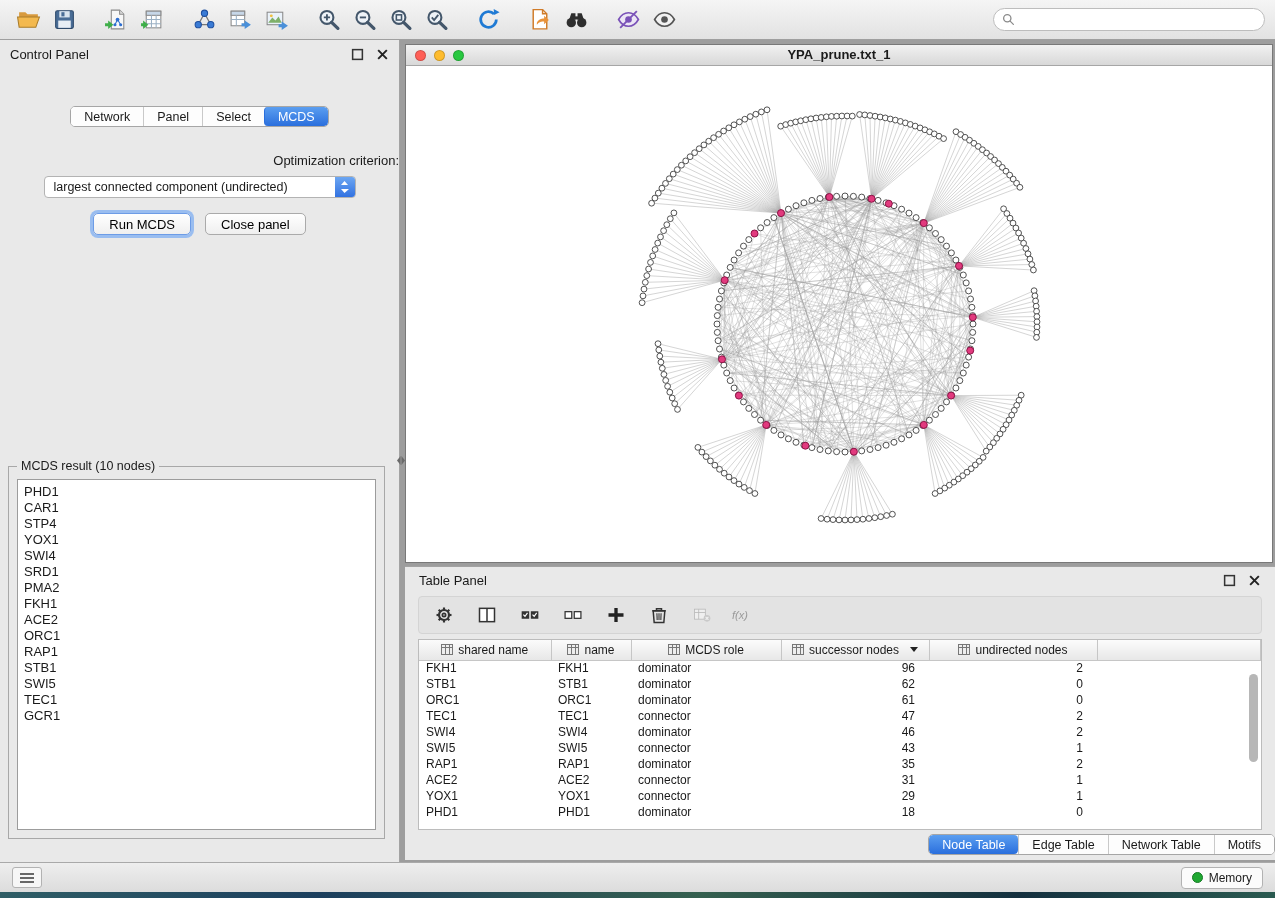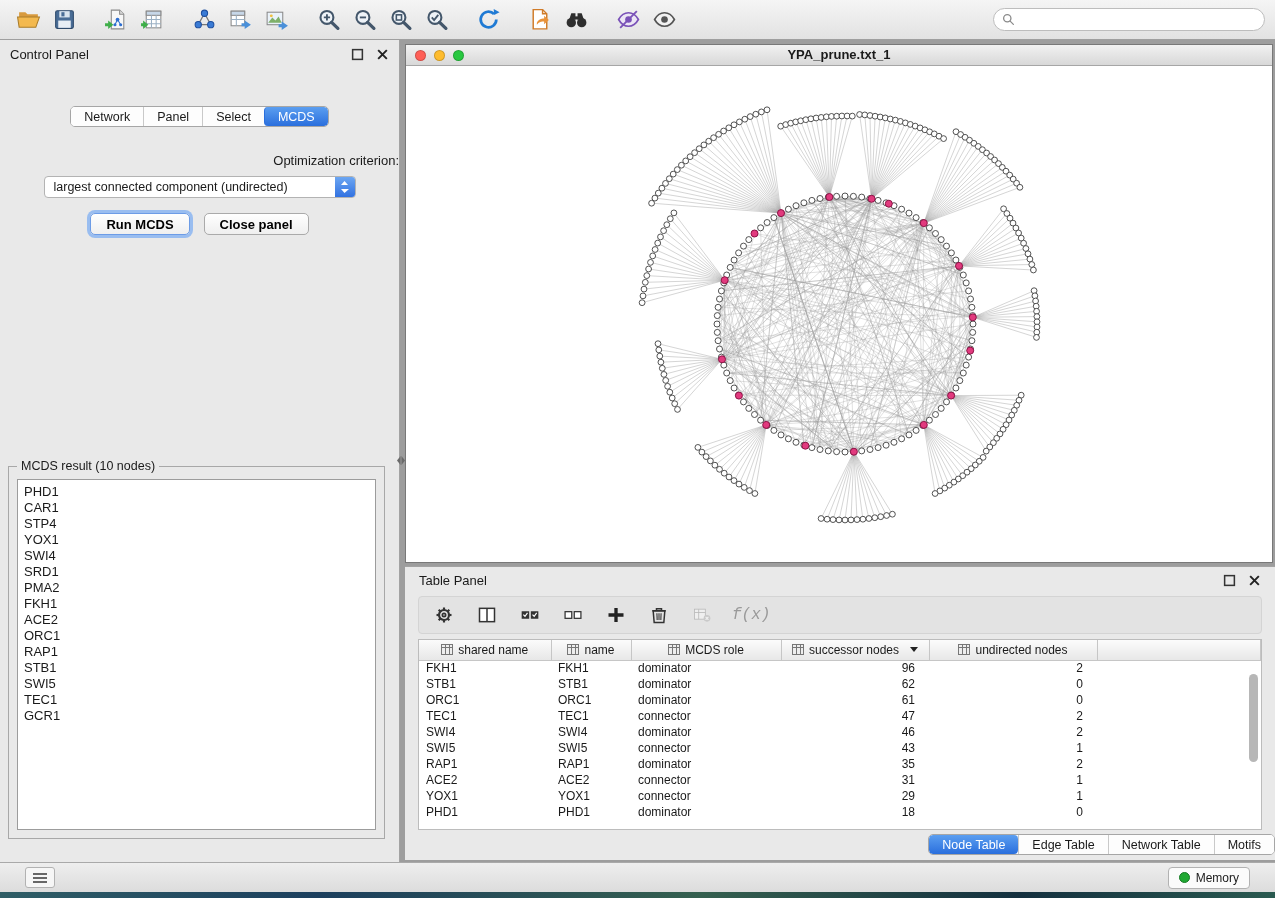--- a/index.html
+++ b/index.html
@@ -27,21 +27,21 @@
   .seg { display:inline-flex; border:1px solid #a6a6a6; border-radius:5px; background:#fdfdfd; height:21px; overflow:hidden;margin-top:36px; }
   .segitem { padding:0 13px; font-size:12.5px; line-height:20px; border-left:1px solid #c9c9c9; background:#fdfdfd; cursor:default; }
   .segitem:first-child { border-left:none; }
   .segitem.active { background:linear-gradient(#5b9ef0,#2a6fdd); color:#fff; border-left-color:#2a6fdd; border-radius:4px; }
   .opt-label { text-align:right; margin-top:26px; font-size:13px; }
   .dd-row { display:flex; justify-content:center; margin-top:8px; }
   .dropdown { width:312px; height:22px; background:#fff; border:1px solid #b3b3b3; border-radius:4px; display:flex; align-items:center; overflow:hidden; }
   .dropdown .val { flex:1; padding:0 9px; font-size:12.5px; white-space:nowrap; }
   .stepper { width:20px; height:22px; background:linear-gradient(#6fa9f3,#2f6fe0); display:flex; align-items:center; justify-content:center; border-radius:0 3px 3px 0; }
   .btn-row { display:flex; justify-content:center; gap:14px; margin-top:15px; }
-  .mac-btn { height:22px; padding:0 15px; background:linear-gradient(#ffffff,#efefef); border:1px solid #aaaaaa; border-radius:5px; font-size:13px; font-family:"Liberation Sans",sans-serif; cursor:default;font-weight:bold; }
+  .mac-btn { height:22px; padding:0 15px; background:linear-gradient(#ffffff,#efefef); border:1px solid #aaaaaa; border-radius:5px; font-size:13px; font-family:"Liberation Sans",sans-serif; cursor:default; }
   .mac-btn.focused { box-shadow:0 0 0 3px rgba(100,160,245,.6); border-color:#6d9ce6; }
   .result-fieldset { position:absolute; left:8px; right:14px; top:426px; bottom:23px; border:1px solid #a8a8a8; }
   .result-legend { position:absolute; top:-8px; left:8px; background:#e9e9e9; padding:0 4px; font-size:12.5px; }
   .result-list { position:absolute; left:8px; right:8px; top:12px; bottom:8px; background:#fff; border:1px solid #9c9c9c; padding:4px 6px; font-size:13px; line-height:16px; overflow:hidden; }
 
   
   .network-window { position:absolute; left:405px; top:44px; width:868px; height:519px; border:1px solid #787878; background:#fff; }
   .net-titlebar { height:21px; background:linear-gradient(#f1f1f1,#d8d8d8); border-bottom:1px solid #a6a6a6; position:relative; }
   .traffic { position:absolute; left:9px; top:5px; display:flex; gap:8px; }
   .light { width:11px; height:11px; border-radius:50%; border:1px solid rgba(0,0,0,.18); }
@@ -51,35 +51,35 @@
   
   .split-handle { position:absolute; left:397px; top:448px; width:8px; height:24px; display:flex; flex-direction:column; align-items:center; justify-content:center; gap:3px; }
 
   
   .table-panel { position:absolute; left:405px; top:566px; width:870px; height:294px; background:#e9e9e9; border-top:1px solid #a3a3a3; }
   .tp-header { height:26px; display:flex; align-items:center; padding:0 14px; font-size:13px; }
   .tp-toolbar { position:absolute; left:13px; right:13px; top:29px; height:38px; background:#e3e3e3; border:1px solid #d4d4d4; border-radius:4px;
                 display:flex; align-items:center; gap:17px; padding:0 12px; }
   .tpt-btn { width:26px; height:26px; border:none; background:transparent; display:flex; align-items:center; justify-content:center; cursor:default; }
   .tpt-btn svg { width:20px; height:20px; }
-  .fx { font-family:Liberation Mono, monospace; font-style:italic; font-size:16px; color:#9a9a9a; }
+  .fx { font-family:Liberation Sans, sans-serif; font-style:italic; font-size:11px; color:#9a9a9a; }
   .tp-table-wrap { position:absolute; left:13px; right:13px; top:72px; bottom:30px; background:#fff; border:1px solid #bcbcbc; overflow:hidden; }
   table { border-collapse:collapse; width:100%; table-layout:fixed; }
   thead th { height:20px; background:linear-gradient(#fbfbfb,#e7e7e7); border-right:1px solid #c6c6c6; border-bottom:1px solid #c6c6c6;
              font-weight:normal; font-size:12px; padding:0 5px; }
   thead th .th-inner { display:flex; align-items:center; gap:5px; justify-content:center; }
   tbody td { height:16px; font-size:12px; padding:0 7px; white-space:nowrap; overflow:hidden; }
   td.num { text-align:right; padding-right:14px; }
   .caret { width:0; height:0; border-left:4px solid transparent; border-right:4px solid transparent; border-top:5px solid #222; margin-left:6px; }
   .vthumb { position:absolute; right:3px; top:34px; width:9px; height:88px; background:#b7b7b7; border-radius:5px; }
   .tp-tabs { position:absolute; left:0; right:0; bottom:5px; display:flex; justify-content:flex-end; }
 
   
   .statusbar { position:absolute; left:0; top:862px; width:1275px; height:30px; background:linear-gradient(#eeeeee,#dcdcdc);
-               border-top:1px solid #a9a9a9; display:flex; align-items:center; padding:0 25px; }
+               border-top:1px solid #a9a9a9; display:flex; align-items:center; padding:0 12px; }
   .menu-btn { width:30px; height:21px; border:1px solid #b2b2b2; border-radius:3px; background:#f6f6f6; display:flex; align-items:center; justify-content:center; }
   .memory-btn { margin-left:auto; height:22px; border:1px solid #b2b2b2; border-radius:4px; background:#fbfbfb;
                 display:flex; align-items:center; gap:6px; padding:0 10px; font-size:12px; font-family:"Liberation Sans",sans-serif; }
   .green-dot { width:11px; height:11px; border-radius:50%; background:#1fa832; border:1px solid #157a24; }
   .wallpaper { position:absolute; left:0; top:892px; width:1275px; height:6px;
                background:linear-gradient(90deg,#2f5e66,#1c3f5e 25%,#35604f 55%,#14303f 80%,#2a5a50); }
 </style>
 </head>
 <body>
 

